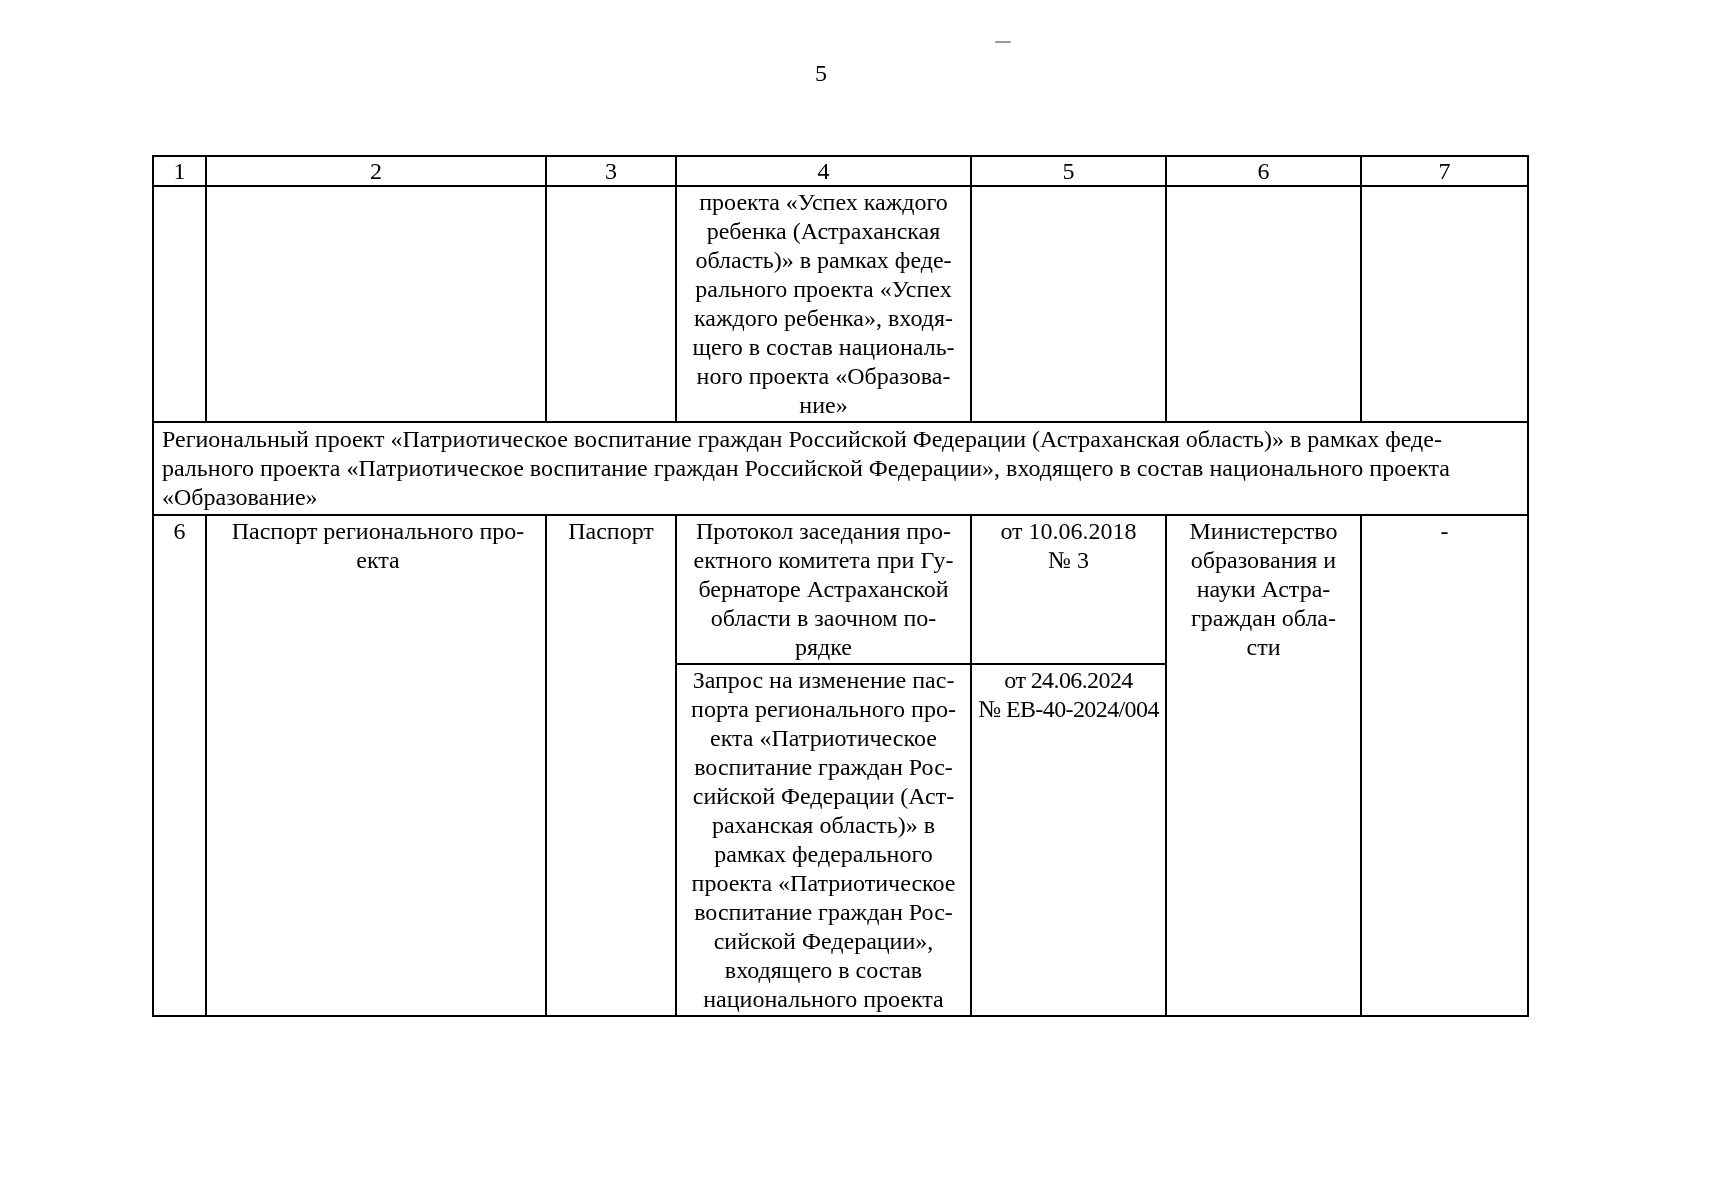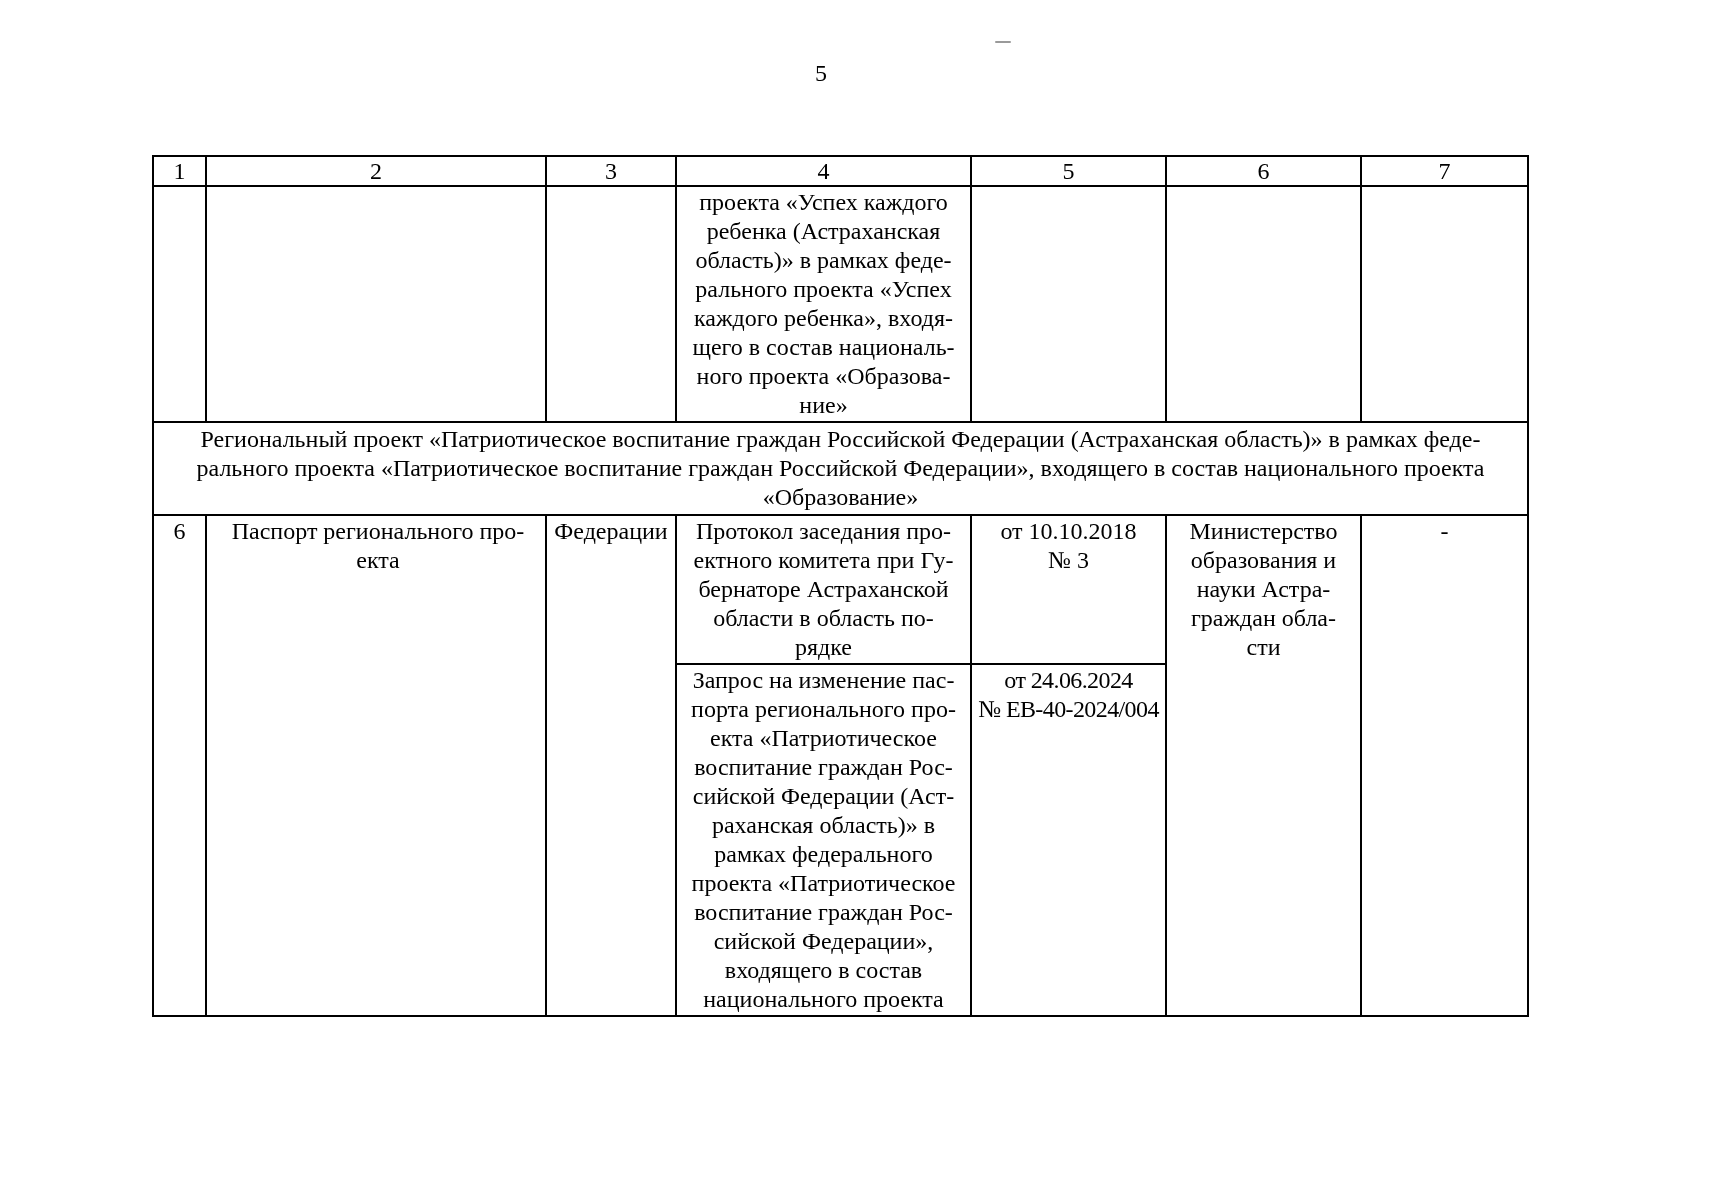--- a/index.html
+++ b/index.html
@@ -67,23 +67,22 @@
     text-align: center;
     white-space: pre-line;
     margin-left: 35px;
   }
   .left-text {
     text-align: center;
     white-space: pre-line;
     padding: 1px 4px 1px 8px !important;
   }
   .section-cell {
-    text-align: center;
     white-space: pre-line;
-    padding: 2px 16px !important;
+    padding: 2px 8px !important;
   }
   .tight {
     letter-spacing: -0.6px;
   }
 </style>
 </head>
 <body>
 
 <div class="page">
 
@@ -133,27 +132,27 @@
         <tr class="section-row">
           <td colspan="7" class="section-cell">Региональный проект «Патриотическое воспитание граждан Российской Федерации (Астраханская область)» в рамках феде-
 рального проекта «Патриотическое воспитание граждан Российской Федерации», входящего в состав национального проекта
 «Образование»</td>
         </tr>
 
         <tr class="sub1">
           <td rowspan="2" class="center-text">6</td>
           <td rowspan="2" class="left-text">Паспорт регионального про-
 екта</td>
-          <td rowspan="2" class="center-text">Федерации</td>
+          <td rowspan="2" class="center-text">Паспорт</td>
           <td class="center-text">Протокол заседания про-
 ектного комитета при Гу-
 бернаторе Астраханской
-области в область по-
+области в заочном по-
 рядке</td>
-          <td class="center-text">от 10.10.2018
+          <td class="center-text">от 10.06.2018
 № 3</td>
           <td rowspan="2" class="center-text">Министерство
 образования и
 науки Астра-
 граждан обла-
 сти</td>
           <td rowspan="2" class="center-text">-</td>
         </tr>
 
         <tr class="sub2">

